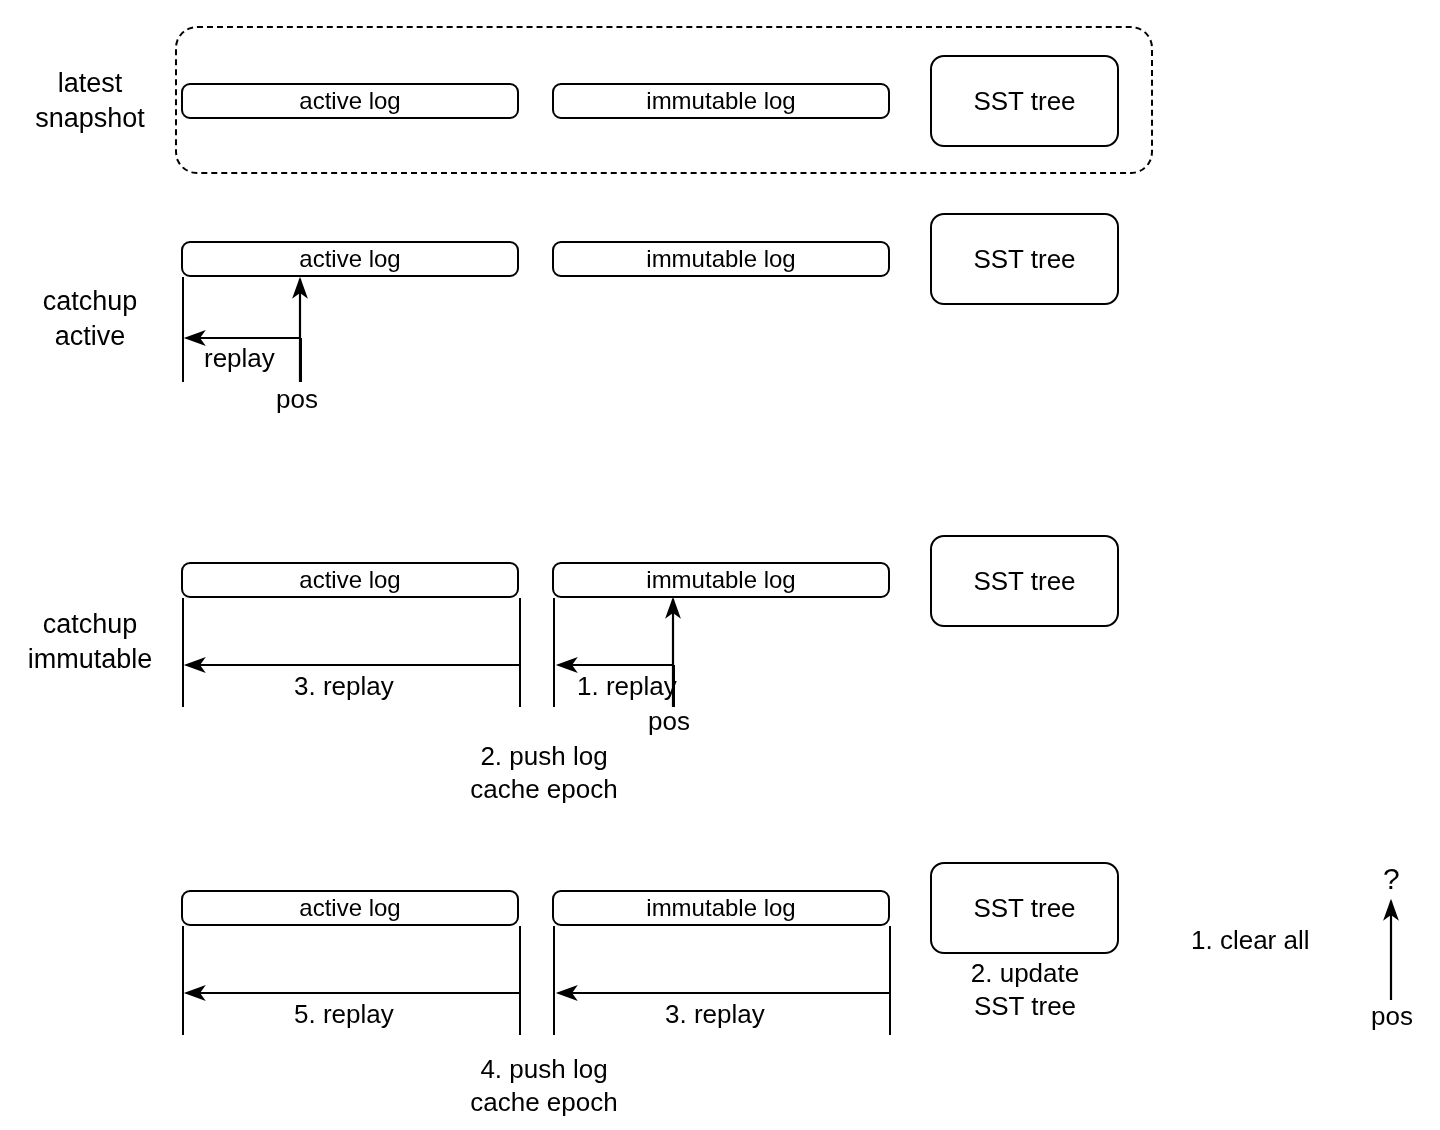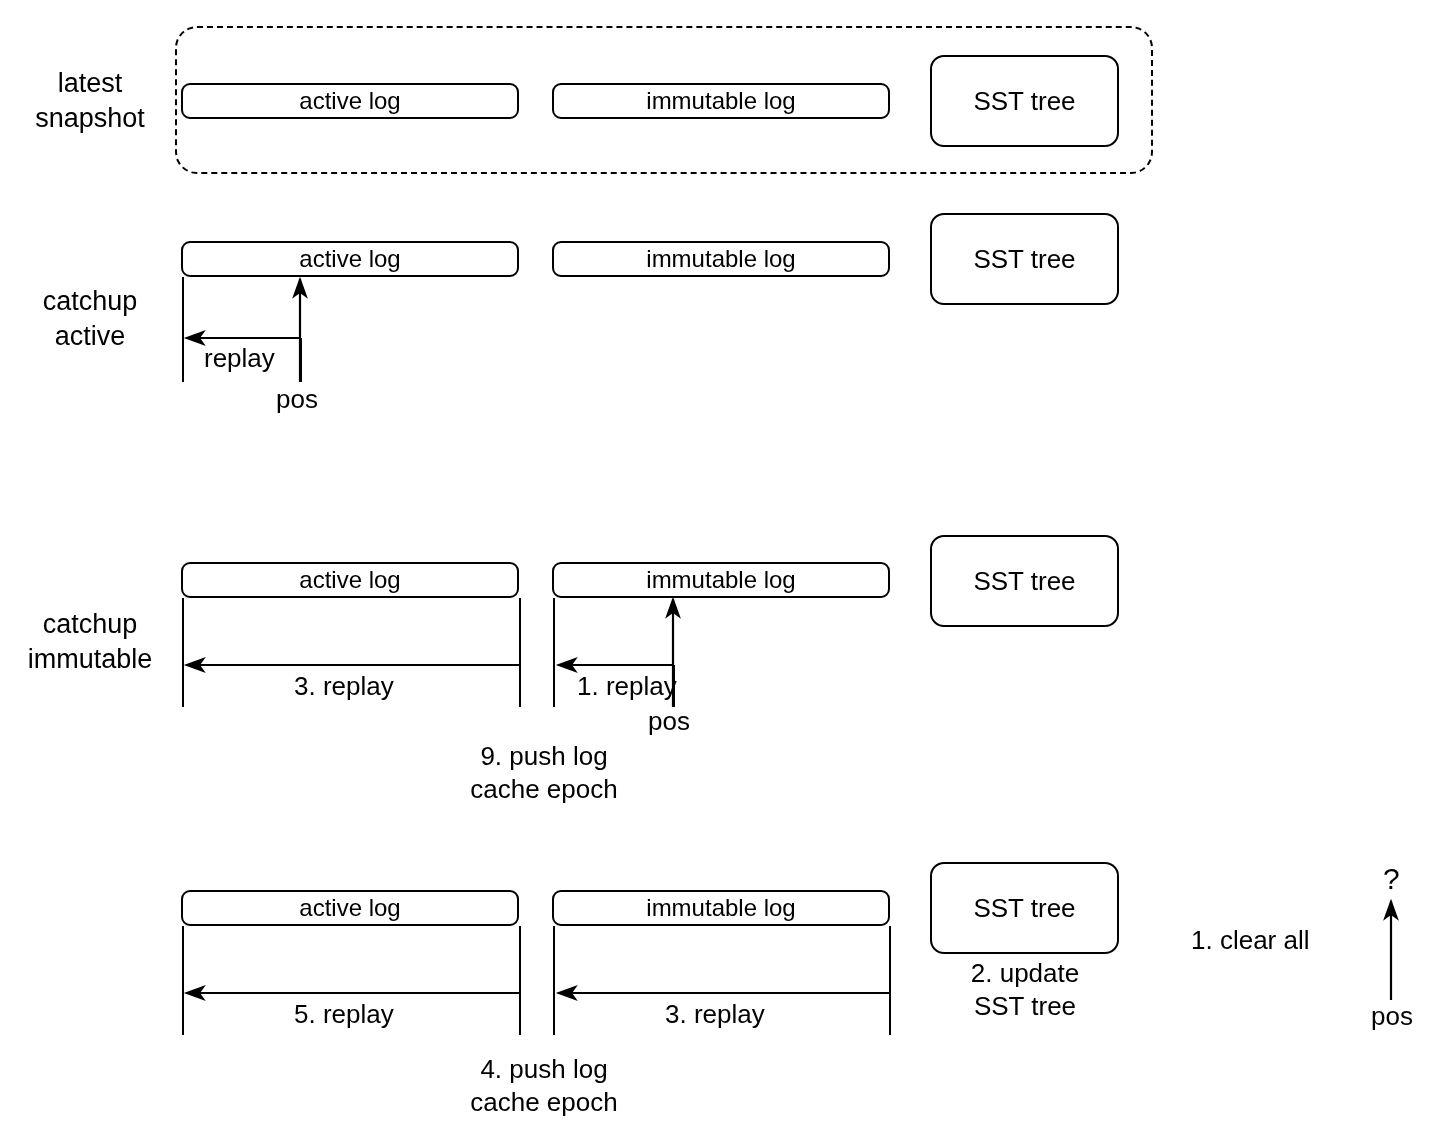--- a/index.html
+++ b/index.html
@@ -174,21 +174,21 @@
   <div class="sstbox" style="left:930px; top:535px; width:189px; height:92px;">SST tree</div>
 
   <div class="vline" style="left:182px; top:598px; height:109px;"></div>
   <div class="vline" style="left:519px; top:598px; height:109px;"></div>
   <div class="vline" style="left:553px; top:598px; height:109px;"></div>
   <div class="vline" style="left:673px; top:665px; height:42px;"></div>
 
   <div class="anno" style="left:294px; top:670px;">3. replay</div>
   <div class="anno" style="left:553px; top:670px;margin-left:24px;">1. replay</div>
   <div class="anno" style="left:648px; top:705px;">pos</div>
-  <div class="anno center" style="left:444px; top:740px; width:200px;">9. push log
+  <div class="anno center" style="left:444px; top:740px; width:200px;">2. push log
 cache epoch</div>
 
 
   <div class="logbox" style="left:181px; top:890px; width:338px; height:36px;">active log</div>
 
   <div class="logbox" style="left:552px; top:890px; width:338px; height:36px;">immutable log</div>
 
   <div class="sstbox" style="left:930px; top:862px; width:189px; height:92px;">SST tree</div>
 
   <div class="vline" style="left:182px; top:926px; height:109px;"></div>

